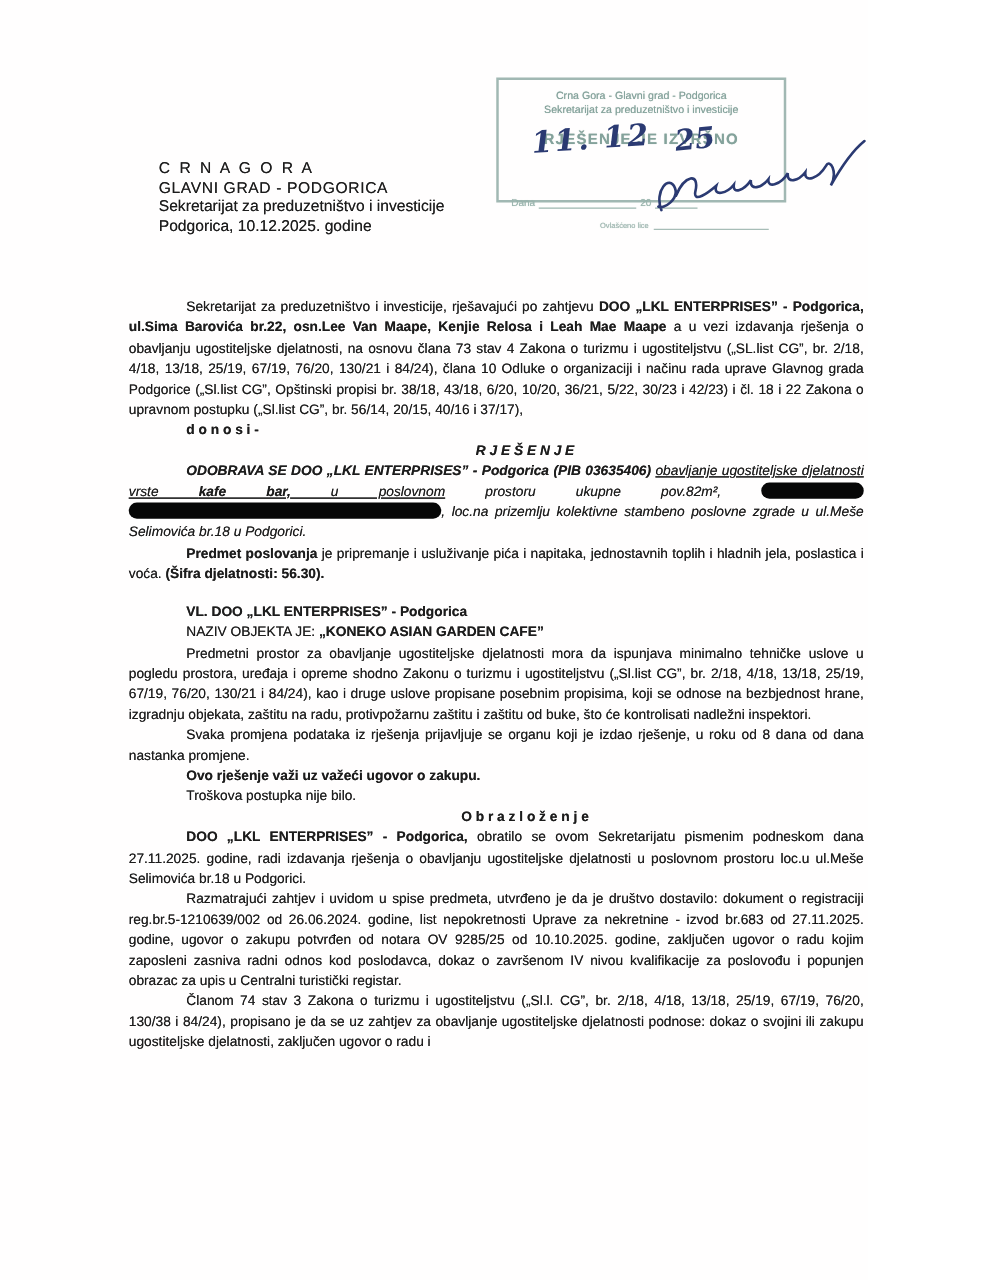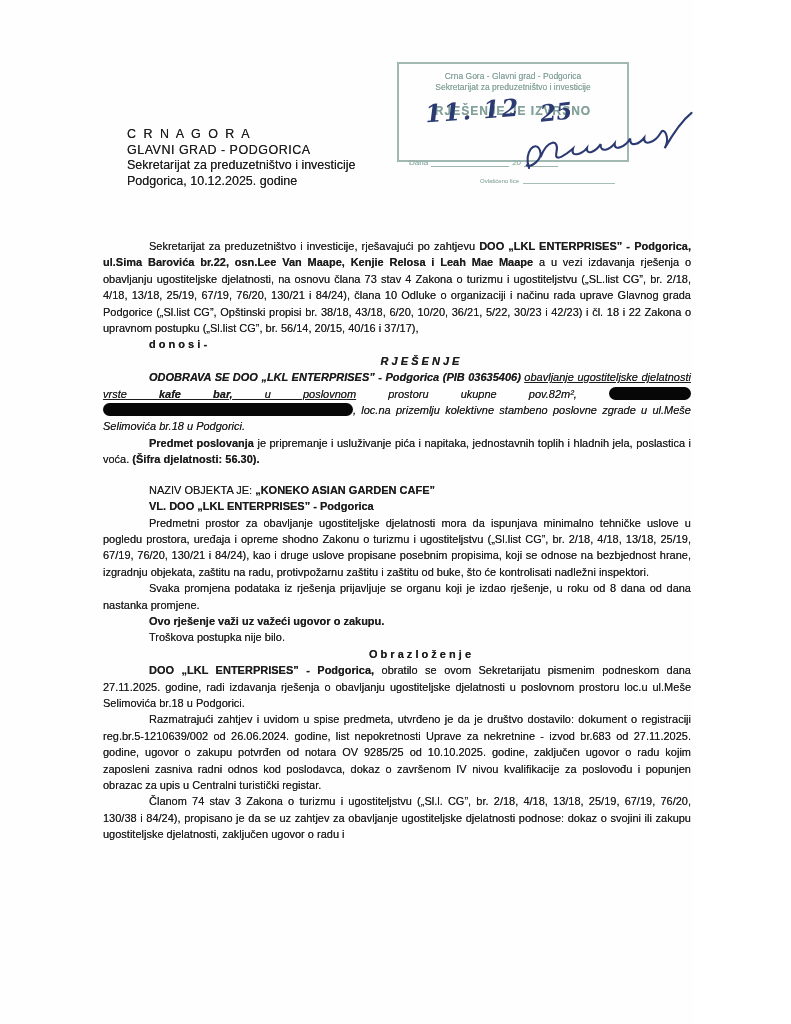--- a/index.html
+++ b/index.html
@@ -92,22 +92,22 @@
     <p><span>Sekretarijat za preduzetništvo i investicije, rješavajući po zahtjevu </span><b>DOO „LKL ENTERPRISES” - Podgorica, ul.Sima Barovića br.22, osn.Lee Van Maape, Kenjie Relosa i Leah Mae Maape</b><span> a u vezi izdavanja rješenja o obavljanju ugostiteljske djelatnosti, na osnovu člana 73 stav 4 Zakona o turizmu i ugostiteljstvu („SL.list CG”, br. 2/18, 4/18, 13/18, 25/19, 67/19, 76/20, 130/21 i 84/24), člana 10 Odluke o organizaciji i načinu rada uprave Glavnog grada Podgorice („Sl.list CG”, Opštinski propisi br. 38/18, 43/18, 6/20, 10/20, 36/21, 5/22, 30/23 i 42/23) i čl. 18 i 22 Zakona o upravnom postupku („Sl.list CG”, br. 56/14, 20/15, 40/16 i 37/17),</span></p>
     <p class="noindent"><b>d o n o s i -</b></p>
 
     <p class="center mt8">R J E Š E N J E</p>
 
     <p class="mt8"><b>ODOBRAVA SE DOO „LKL ENTERPRISES” - Podgorica (PIB 03635406) </b><span class="u">obavljanje ugostiteljske djelatnosti vrste </span><b class="u">kafe bar,</b><span class="u"> u poslovnom</span><span> prostoru ukupne pov.82m², </span><span class="redact r1"></span> <span class="redact r2"></span><span>, loc.na prizemlju kolektivne stambeno poslovne zgrade u ul.Meše Selimovića br.18 u Podgorici.</span></p>
 
     <p class="mt16"><b>Predmet poslovanja</b><span> je pripremanje i usluživanje pića i napitaka, jednostavnih toplih i hladnih jela, poslastica i voća. </span><b>(Šifra djelatnosti: 56.30).</b></p>
 
     <div class="naziv mt14">
+      <div><b>VL. DOO „LKL ENTERPRISES” - Podgorica</b></div>
       <div><span>NAZIV OBJEKTA JE: </span><b>„KONEKO ASIAN GARDEN CAFE”</b></div>
-      <div><b>VL. DOO „LKL ENTERPRISES” - Podgorica</b></div>
     </div>
 
     <p class="mt16">Predmetni prostor za obavljanje ugostiteljske djelatnosti mora da ispunjava minimalno tehničke uslove u pogledu prostora, uređaja i opreme shodno Zakonu o turizmu i ugostiteljstvu („Sl.list CG”, br. 2/18, 4/18, 13/18, 25/19, 67/19, 76/20, 130/21 i 84/24), kao i druge uslove propisane posebnim propisima, koji se odnose na bezbjednost hrane, izgradnju objekata, zaštitu na radu, protivpožarnu zaštitu i zaštitu od buke, što će kontrolisati nadležni inspektori.</p>
     <p>Svaka promjena podataka iz rješenja prijavljuje se organu koji je izdao rješenje, u roku od 8 dana od dana nastanka promjene.</p>
     <p><b>Ovo rješenje važi uz važeći ugovor o zakupu.</b></p>
     <p>Troškova postupka nije bilo.</p>
 
     <p class="center mt28">O b r a z l o ž e n j e</p>
 
     <p class="mt14"><b>DOO „LKL ENTERPRISES” - Podgorica,</b><span> obratilo se ovom Sekretarijatu pismenim podneskom dana 27.11.2025. godine, radi izdavanja rješenja o obavljanju ugostiteljske djelatnosti u poslovnom prostoru loc.u ul.Meše Selimovića br.18 u Podgorici.</span></p>

